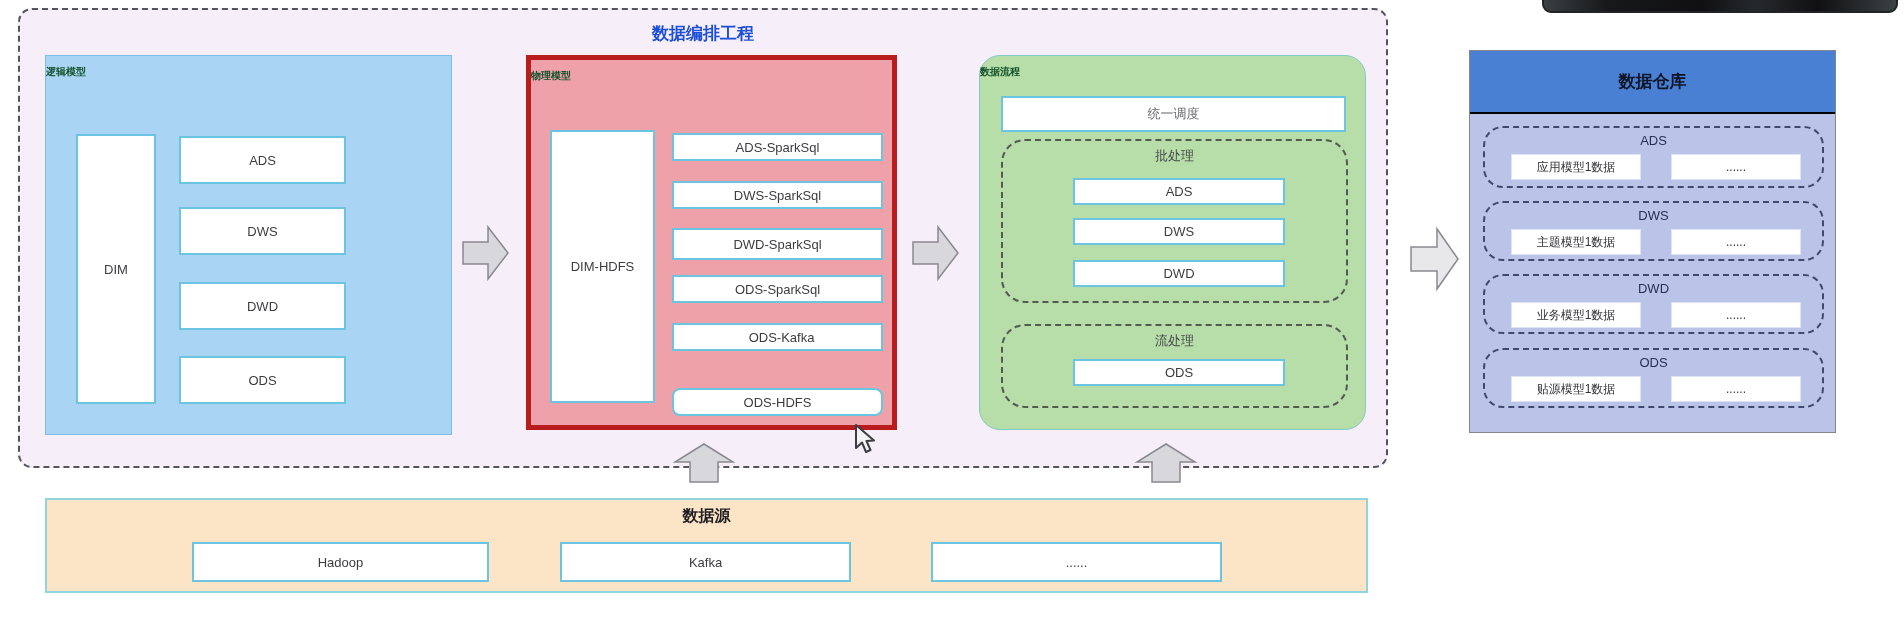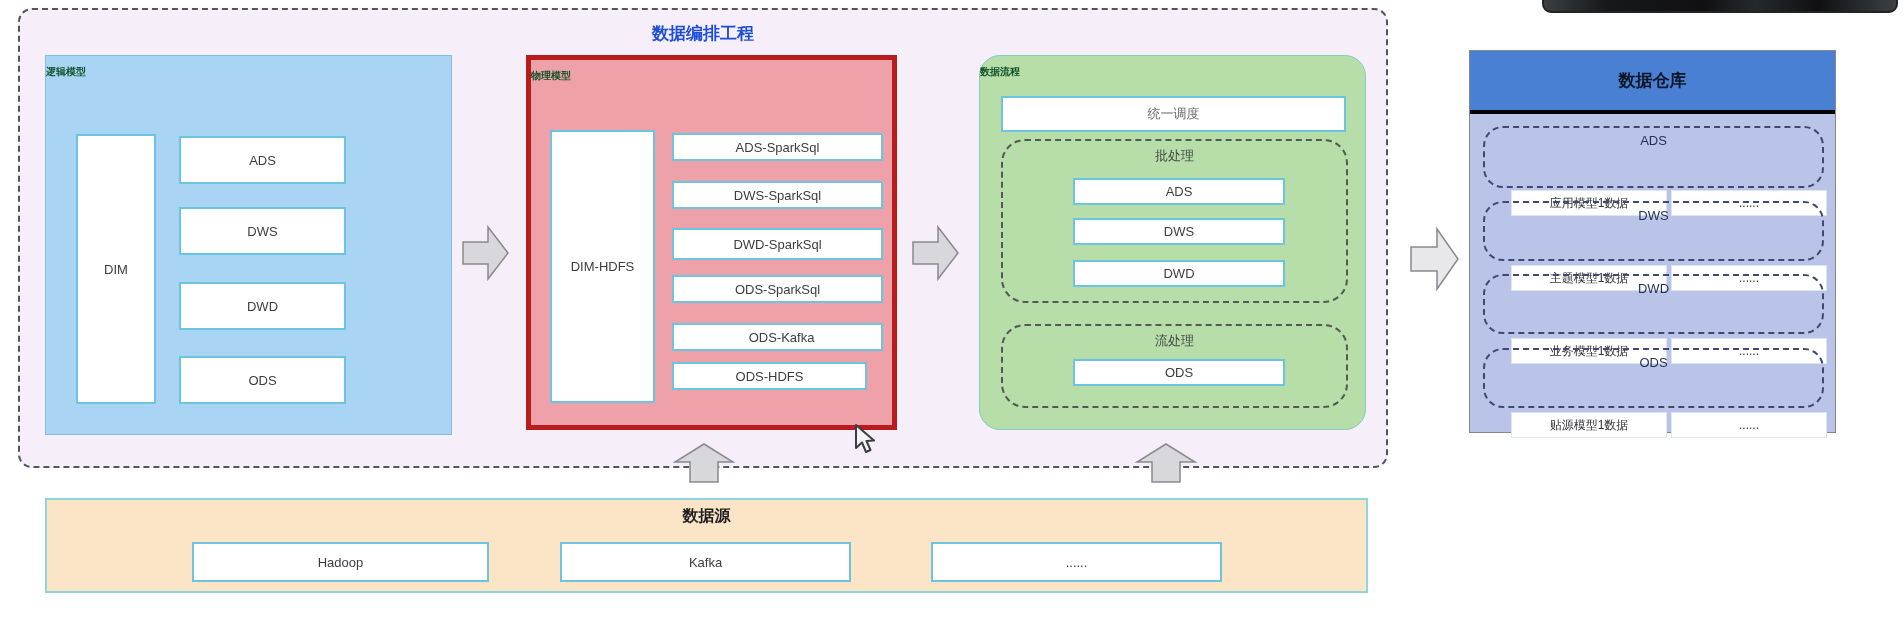--- a/index.html
+++ b/index.html
@@ -54,34 +54,34 @@
   }
   .dashed-sub-label {
     left: 0; top: 6px; width: 100%;
     text-align: center; font-size: 13px; color: #44484a;
   }
 
   
   .warehouse { left: 1469px; top: 50px; width: 367px; height: 383px;
     background: #bac4e8; border: 1px solid #86868e; }
   .wh-header { left: 0; top: 0; width: 100%; height: 63px;
-    background: #4a80d3; border-bottom: 4px solid #000000;
+    background: #4a80d3; border-bottom: 2px solid #000000;
     display: flex; align-items: center; justify-content: center;
     font-weight: bold; font-size: 17px; color: #0d1526; }
   .wh-section {
     left: 13px; width: 341px; height: 60px;
     border: 2px dashed #3e4a70; border-radius: 20px; position: absolute;
   }
   .wh-section-label { left: 0; top: 5px; width: 100%;
     text-align: center; font-size: 13px; color: #253055; }
   .wh-box {
-    position: absolute; top: 26px; height: 26px; width: 156px;
+    position: absolute; top: 26px; height: 26px; width: 130px;
     background: #ffffff; border: 1px solid #dfe4f2;
     display: flex; align-items: center; justify-content: center;
-    font-size: 12px; color: #333338; margin-top: 36px;
+    font-size: 12px; color: #333338;
   }
 
   
   .datasource { left: 45px; top: 498px; width: 1323px; height: 95px;
     background: #fce5c7; border: 2px solid #90d4de; }
   .ds-title { left: 0; top: 6px; width: 100%;
     text-align: center; font-weight: bold; font-size: 16px; color: #1f1f23; }
   .ds-box { top: 42px; height: 40px; position: absolute; }
 
   .scheduler-text { color: #6a6a70 !important; }
@@ -105,21 +105,21 @@
 </div>
 
 <div class="abs physical" style="left:526px; top:55px;">
   <div class="abs panel-title">物理模型</div>
   <div class="abs whitebox" style="left:19px; top:70px; width:105px; height:273px;">DIM-HDFS</div>
   <div class="abs whitebox" style="left:141px; top:73px; width:211px; height:28px;">ADS-SparkSql</div>
   <div class="abs whitebox" style="left:141px; top:121px; width:211px; height:28px;">DWS-SparkSql</div>
   <div class="abs whitebox" style="left:141px; top:168px; width:211px; height:32px;">DWD-SparkSql</div>
   <div class="abs whitebox" style="left:141px; top:215px; width:211px; height:28px;">ODS-SparkSql</div>
   <div class="abs whitebox" style="left:141px; top:263px; width:211px; height:28px;padding-left:8px;">ODS-Kafka</div>
-  <div class="abs whitebox" style="left:141px; top:302px; width:195px; height:28px;">ODS-HDFS</div>
+  <div class="abs whitebox" style="left:141px; top:328px; width:211px; height:28px;border-radius:8px;">ODS-HDFS</div>
 </div>
 
 <div class="abs flow" style="left:979px; top:55px;border-radius:21px;">
   <div class="abs panel-title">数据流程</div>
   <div class="abs whitebox scheduler-text" style="left:21px; top:40px; width:345px; height:36px;">统一调度</div>
 
   <div class="dashed-sub" style="left:21px; top:83px; width:347px; height:164px;">
     <div class="abs dashed-sub-label">批处理</div>
     <div class="abs whitebox" style="left:70px; top:37px; width:212px; height:27px;">ADS</div>
     <div class="abs whitebox" style="left:70px; top:77px; width:212px; height:27px;">DWS</div>

